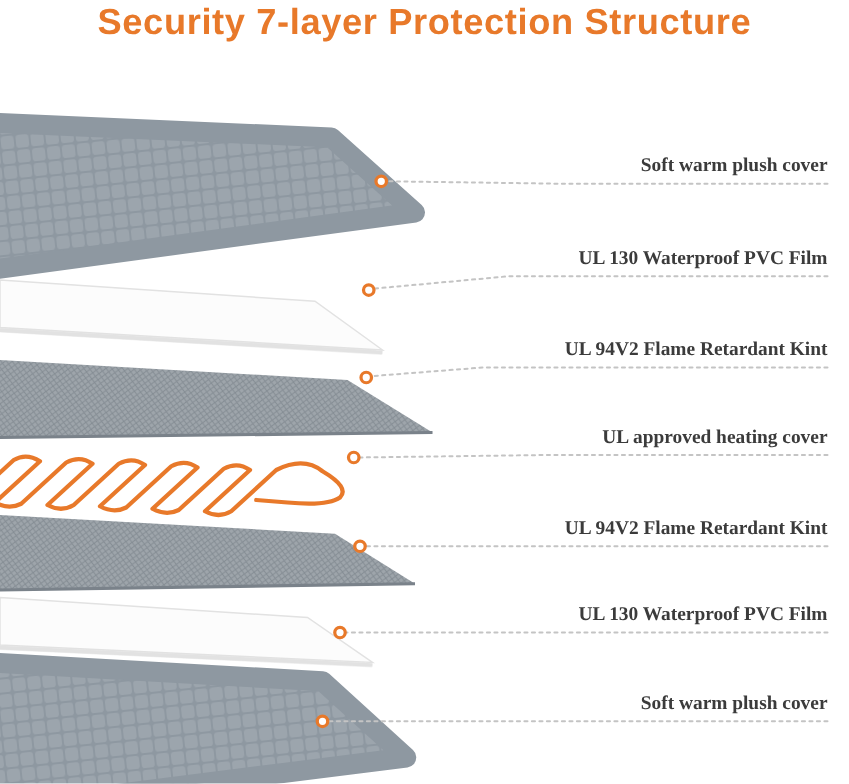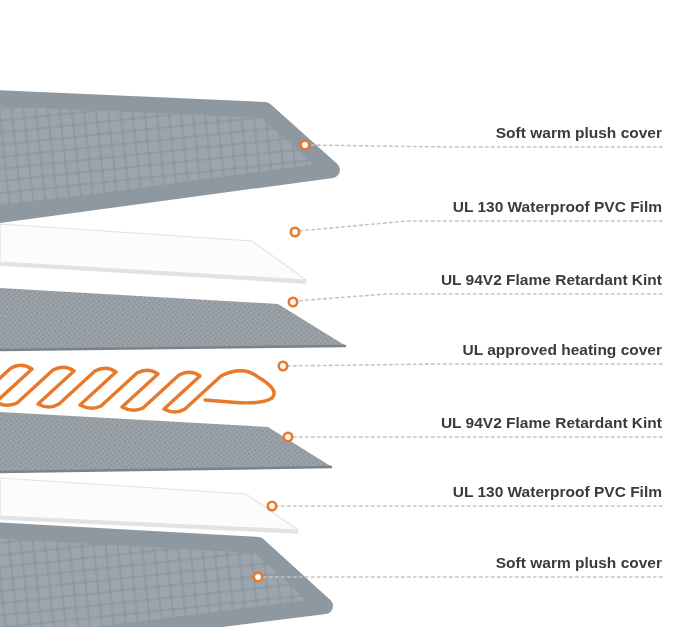--- a/index.html
+++ b/index.html
@@ -24,20 +24,21 @@
   .layer-label {
     position: absolute;
     right: 17px;
     height: 20px;
     line-height: 20px;
     text-align: center;
     font-size: 15.5px;
     font-weight: 700;
     color: var(--label_text, #3B3B3B);
     white-space: nowrap;
+    font-family: Liberation Serif, serif;
   }
   .leader {
     fill: none;
     stroke: var(--leader, #C4C4C4);
     stroke-width: 1.6;
     stroke-dasharray: 2.5 3.5;
     stroke-linecap: round;
   }
   .dot {
     fill: #ffffff;
@@ -59,20 +60,21 @@
   .mesh-edge { stroke: var(--mesh_edge, #7A828A); stroke-width: 2.5; fill: none; }
   .film-shape { fill: var(--film_fill, #FCFCFC); stroke: var(--film_edge, #E4E4E4); stroke-width: 1.2; }
   .film-under { stroke: var(--film_edge, #E4E4E4); stroke-width: 3; fill: none; }
   .film-shadow { fill: rgba(0,0,0,0.06); }
 </style>
 </head>
 <body>
 
 <div class="page">
 
+  <div class="title">Security 7-layer Protection Structure</div>
 
   <svg class="diagram-svg" width="679" height="627" viewBox="0 0 679 627">
     <defs>
       <pattern id="plushPat" width="12" height="12" patternUnits="userSpaceOnUse" patternTransform="rotate(-6)">
         <rect class="plush-base-rect" x="0" y="0" width="12" height="12"></rect>
         <rect class="plush-tile" x="0.8" y="0.8" width="10.4" height="10.4" rx="2.5"></rect>
       </pattern>
       <pattern id="meshPat" width="5" height="5" patternUnits="userSpaceOnUse" patternTransform="rotate(8)">
         <rect class="mesh-base-rect" x="0" y="0" width="5" height="5"></rect>
         <path class="mesh-line" d="M0,0 L5,5 M5,0 L0,5" fill="none"></path>

